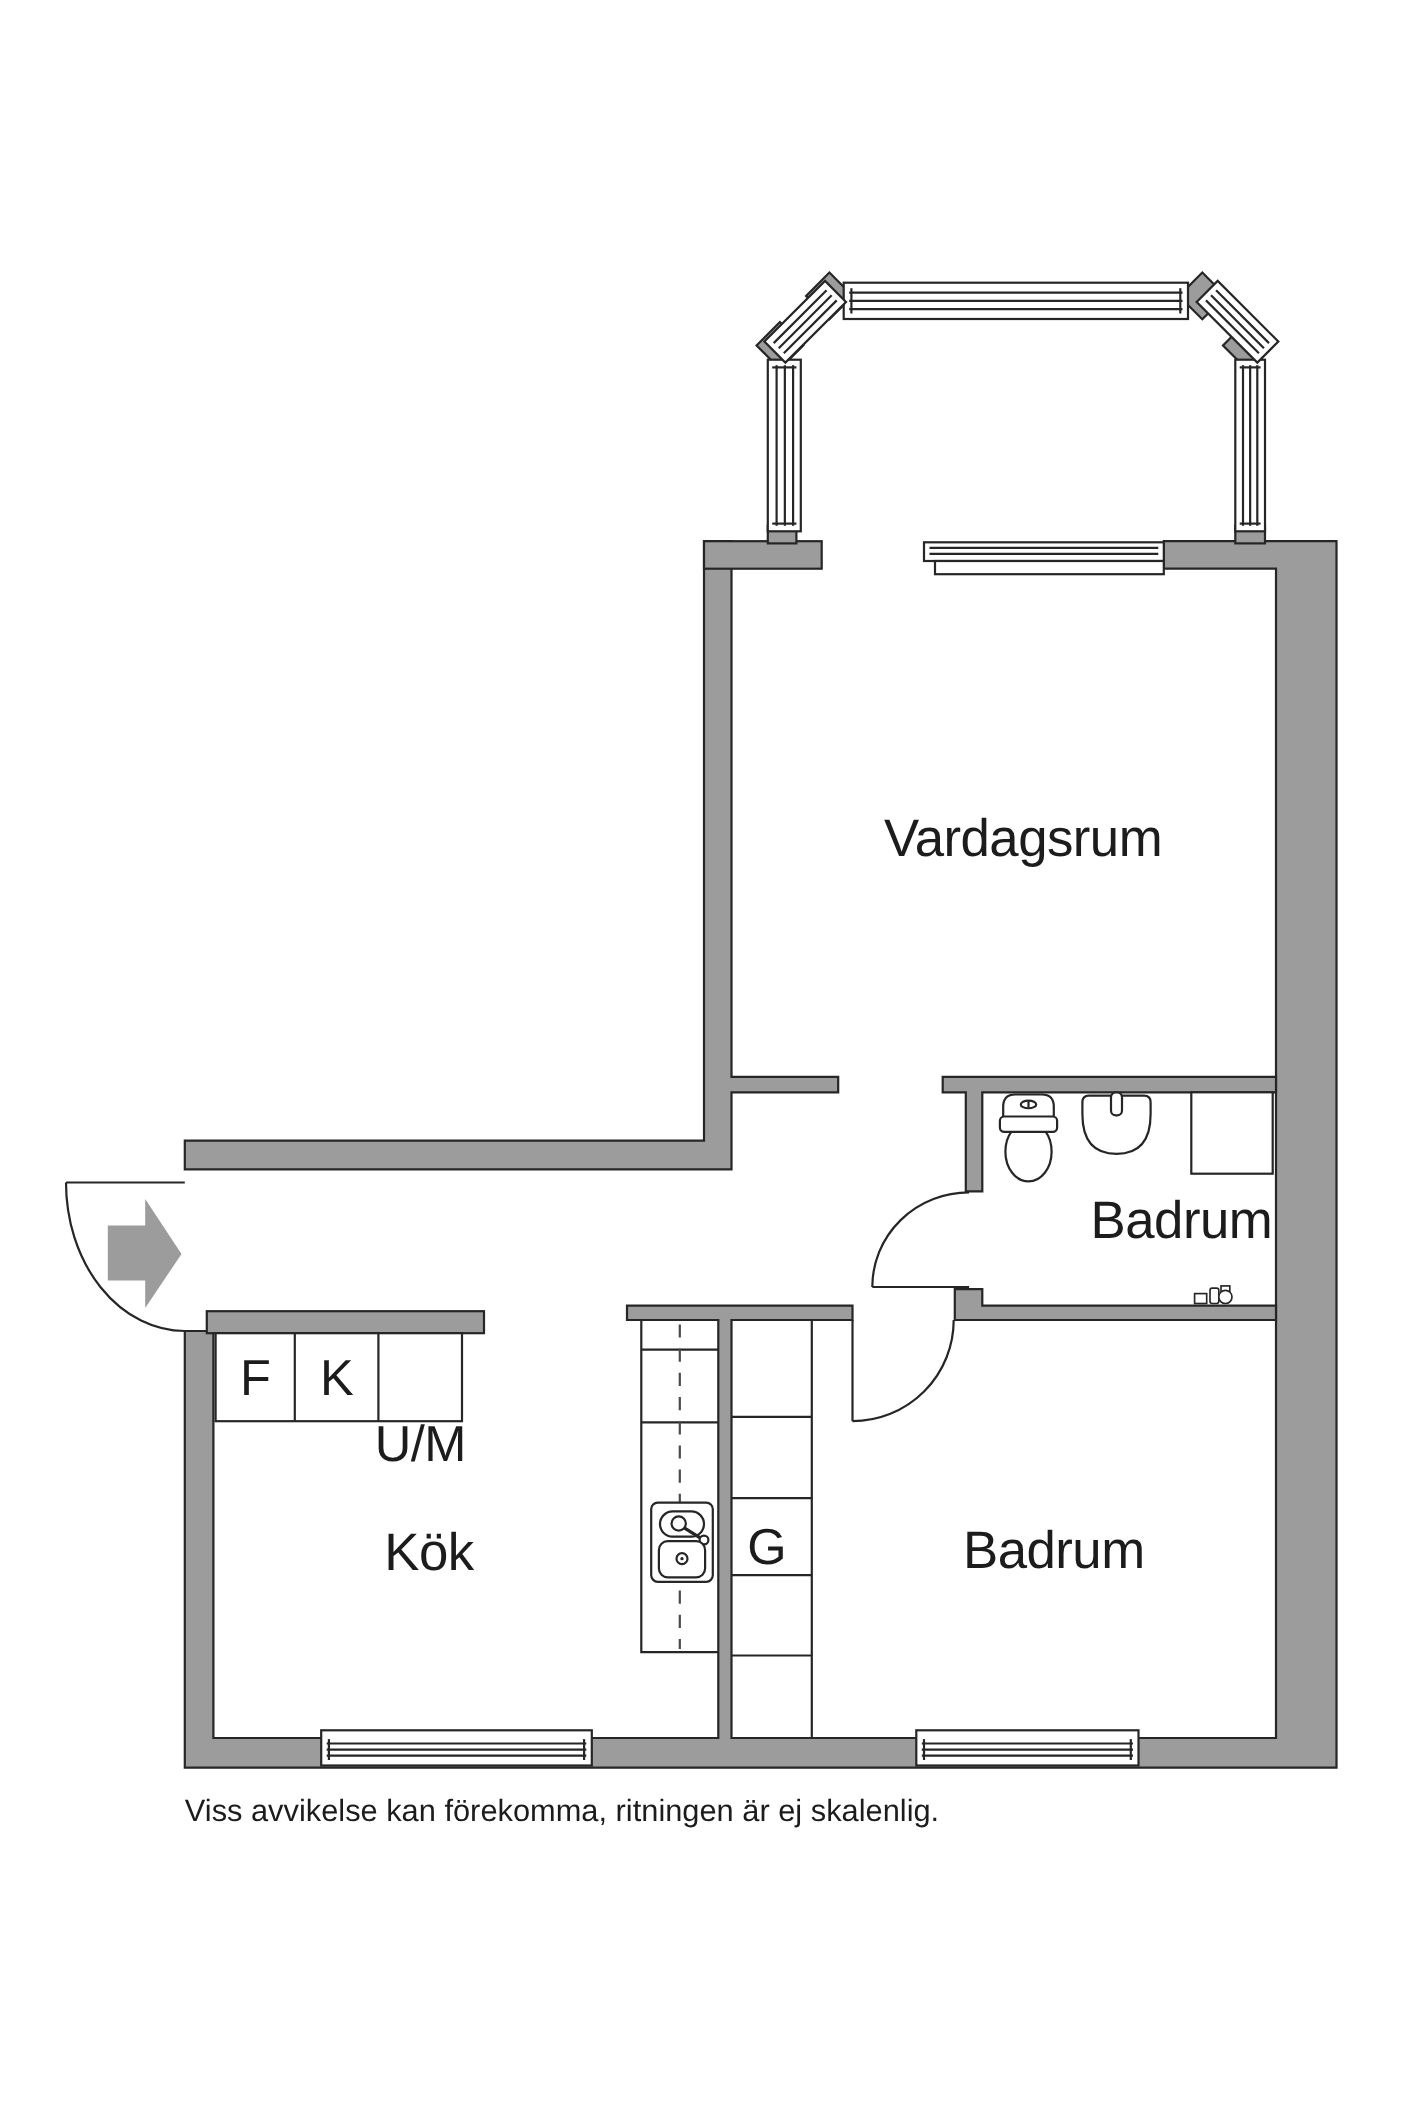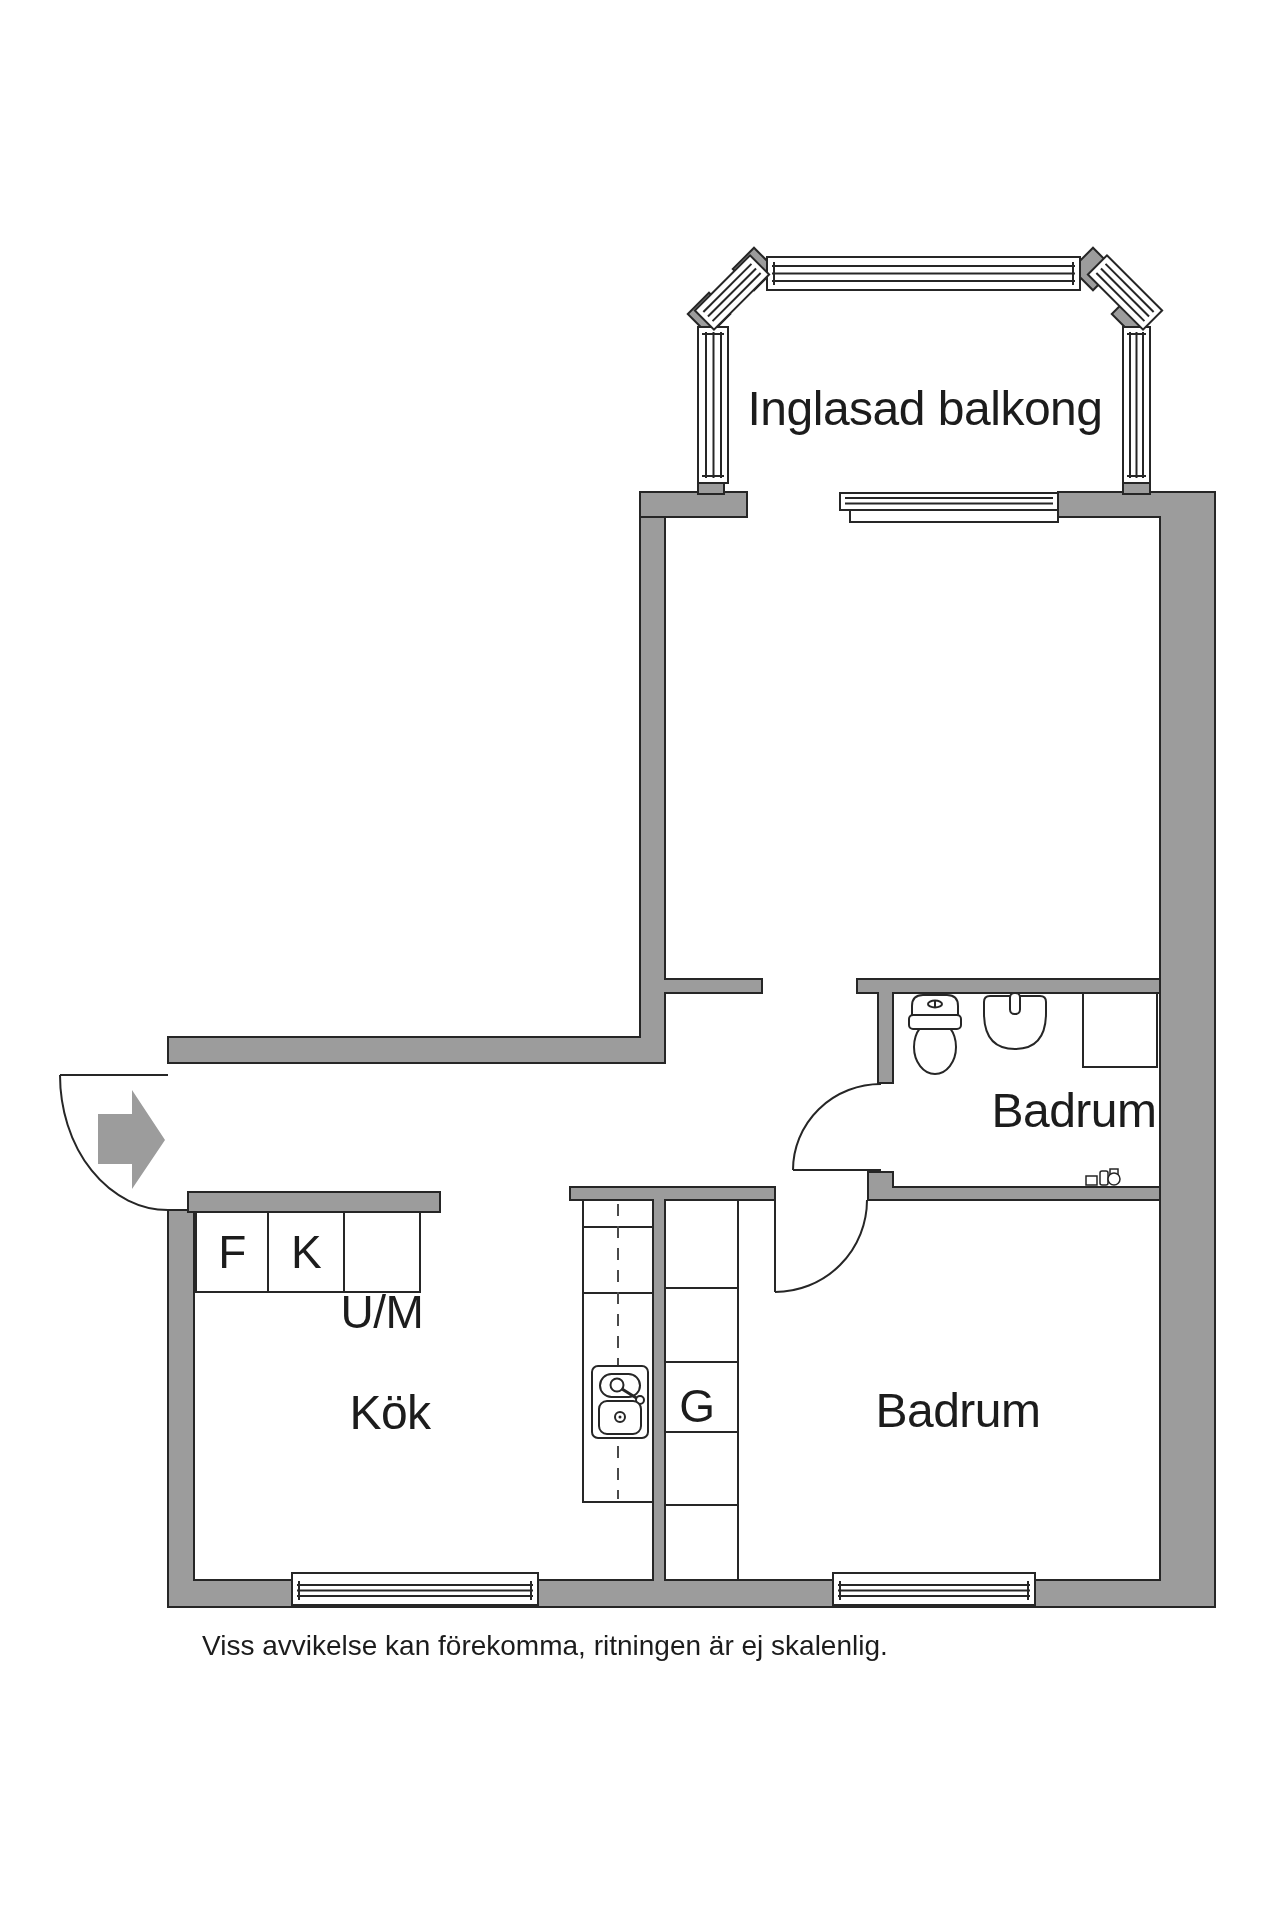--- a/index.html
+++ b/index.html
@@ -19,21 +19,21 @@
   .fix{fill:#ffffff;stroke:var(--outline);stroke-width:2;}
   .dash{stroke:#4a4a4a;stroke-width:2;fill:none;stroke-dasharray:12 10;}
   .arc{stroke:var(--outline);stroke-width:2;fill:none;}
   .lbl{
     position:absolute;transform:translate(-50%,-50%);
     font-size:48px;color:var(--text);white-space:nowrap;letter-spacing:-0.5px;
   }
   .lbl-small{font-size:46px;}
   .disclaimer{
     position:absolute;left:168px;top:1630px;font-size:28px;color:var(--text);
-    transform:none;letter-spacing:0;margin-left:34px;
+    transform:none;letter-spacing:0;
   }
 </style>
 </head>
 <body>
 
 <div class="plan">
 
   <svg width="1280" height="1920" viewBox="0 0 1280 1920">
 
     <g>
@@ -194,21 +194,21 @@
       </g>
 
       <g>
         <rect class="fix" x="196" y="1212" width="224" height="80"></rect>
         <line class="ln" x1="268" y1="1212" x2="268" y2="1292"></line>
         <line class="ln" x1="344" y1="1212" x2="344" y2="1292"></line>
       </g>
     </g>
   </svg>
 
-  <div class="lbl" style="left:925px;top:408px">Inglasad balkong</div>
+  <div class="lbl" style="left:930px;top:763px">Vardagsrum</div>
   <div class="lbl" style="left:1074px;top:1110px">Badrum</div>
   <div class="lbl" style="left:390px;top:1412px">Kök</div>
   <div class="lbl" style="left:958px;top:1410px">Badrum</div>
   <div class="lbl lbl-small" style="left:697px;top:1406px">G</div>
   <div class="lbl lbl-small" style="left:232px;top:1252px">F</div>
   <div class="lbl lbl-small" style="left:306px;top:1252px">K</div>
   <div class="lbl lbl-small" style="left:382px;top:1312px">U/M</div>
   <div class="lbl disclaimer">Viss avvikelse kan förekomma, ritningen är ej skalenlig.</div>
 
 </div>

